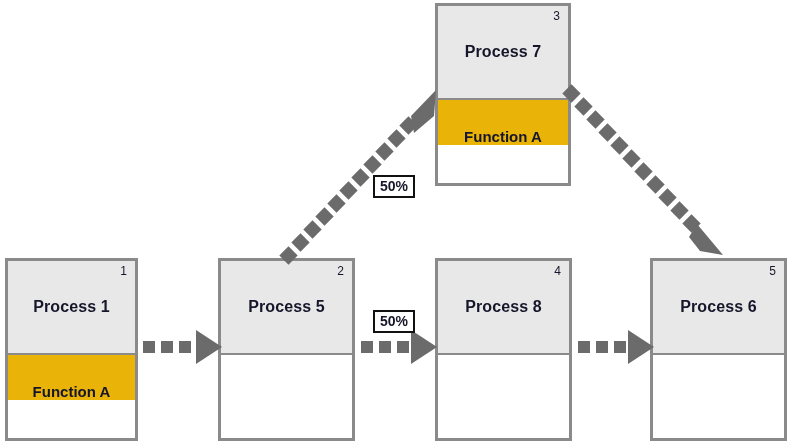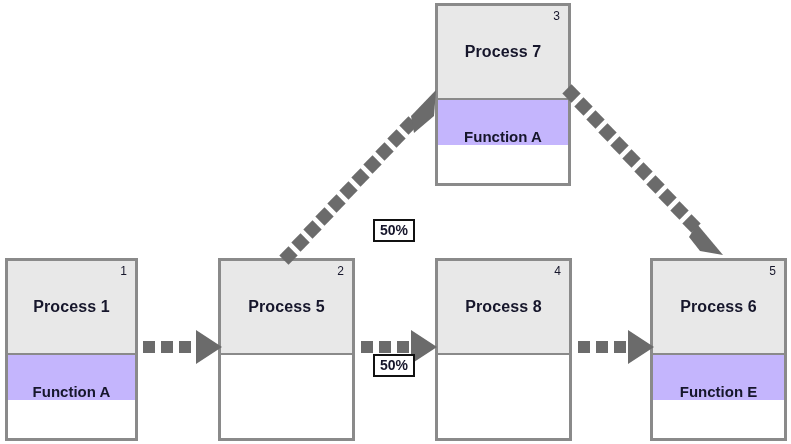--- a/index.html
+++ b/index.html
@@ -29,21 +29,21 @@
     position: relative;
     background: #e8e8e8;
     border-bottom: 2px solid #8a8a8a;
     box-sizing: border-box;
     display: flex;
     align-items: center;
     justify-content: center;
   }
   .proc-body {
     position: relative;
-    background: #c4b5fd;
+    background: #eab308;
     box-sizing: border-box;
     display: flex;
     align-items: center;
     justify-content: center;
   }
   .proc-title {
     font-size: 16px;
     font-weight: bold;
     color: #16162b;
     letter-spacing: 0.1px;
@@ -69,21 +69,20 @@
     box-sizing: border-box;
     border: 2px solid #111111;
     background: #ffffff;
     font-size: 14px;
     font-weight: bold;
     color: #16162b;
     padding: 1px 5px 2px 5px;
     line-height: 1.15;
     z-index: 6;
     white-space: nowrap;
-    margin-top: 44px;
   }
   svg.overlay {
     position: absolute;
     left: 0;
     top: 0;
     width: 791px;
     height: 444px;
     pointer-events: none;
     z-index: 3;
   }
@@ -124,23 +123,20 @@
     <div class="proc-head" style="height:94px;">
       <span class="proc-num">4</span>
       <span class="proc-title">Process 8</span>
     </div>
   </div>
 
   <div class="proc-box" style="left:650px; top:258px; width:137px; height:183px;">
     <div class="proc-head" style="height:94px;">
       <span class="proc-num">5</span>
       <span class="proc-title">Process 6</span>
-    </div>
-    <div class="proc-body">
-      <span class="proc-func">Function E</span>
     </div>
   </div>
 
   <svg class="overlay" viewBox="0 0 791 444">
 
     <g>
       <rect x="143" y="341" width="12" height="12" fill="#6b6b6b"></rect>
       <rect x="161" y="341" width="12" height="12" fill="#6b6b6b"></rect>
       <rect x="179" y="341" width="12" height="12" fill="#6b6b6b"></rect>
       <rect x="197" y="341" width="12" height="12" fill="#6b6b6b"></rect>

